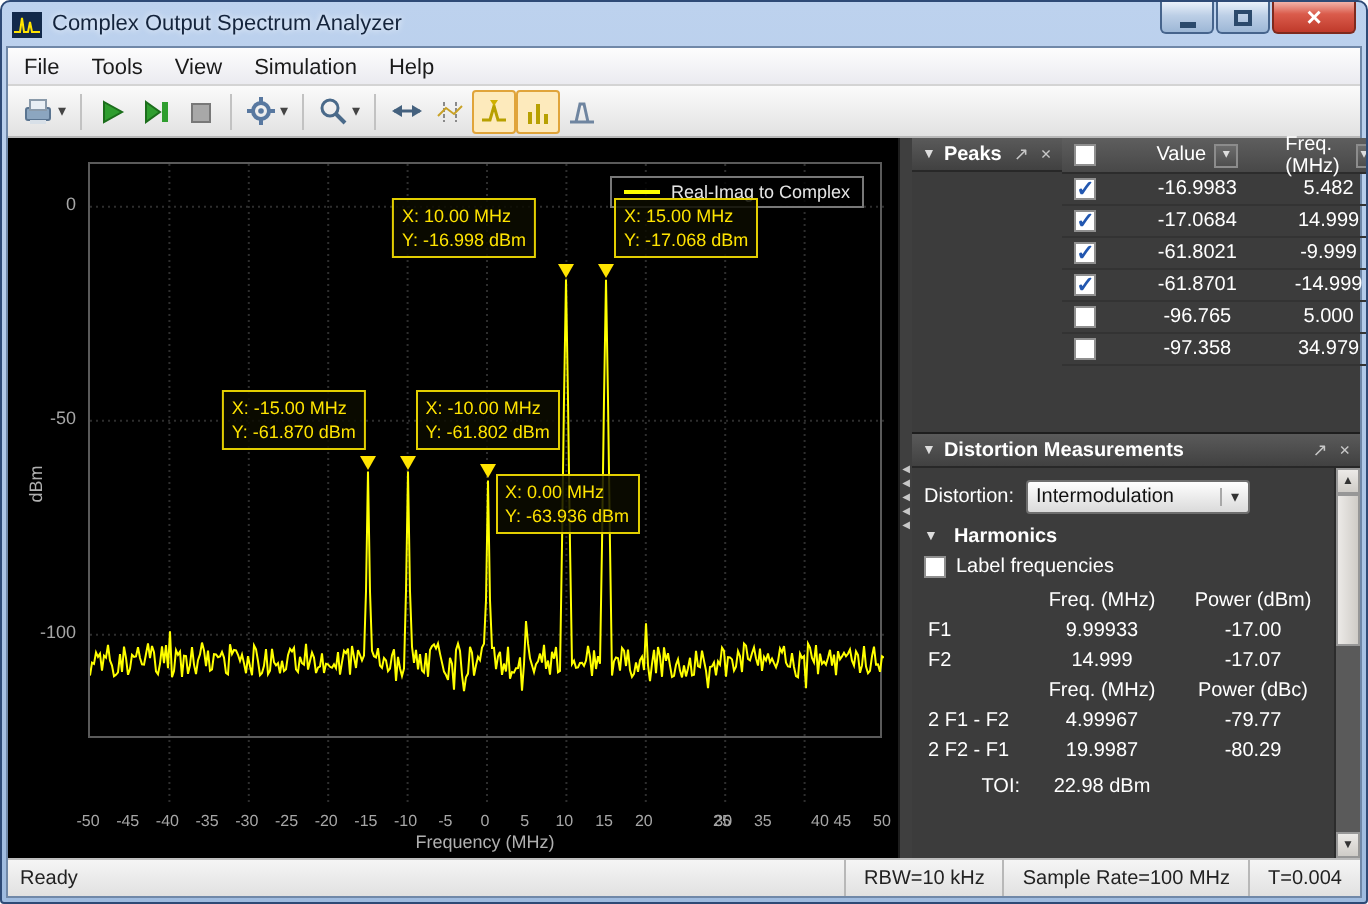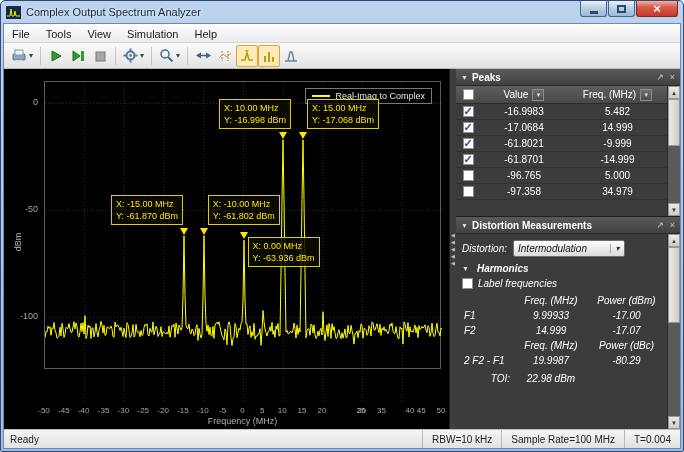--- a/index.html
+++ b/index.html
@@ -62,41 +62,41 @@
   .splitter .arr { color:#c8c8c8; font-size:5px; line-height:7px; }
 
   
   .side { width:224px; background:#3c3c3c; display:flex; flex-direction:column; color:#fff; flex:0 0 auto; min-height:0; }
   .panel-header { height:17px; background:linear-gradient(#5a5a5a,#414141); display:flex; align-items:center;
                   padding:0 5px; font-size:10px; border-bottom:1px solid #282828; flex:0 0 auto; }
   .collapse-tri { font-size:7px; margin-right:4px; color:#ddd; }
   .panel-title { font-weight:bold; color:#fff; flex:1; white-space:nowrap; }
   .hdr-ic { color:#c8c8c8; font-size:9px; margin-left:6px; }
 
-  .peaks-panel { height:148px; display:flex; flex-direction:column; border-bottom:1px solid #1e1e1e; flex:0 0 auto; }
+  .peaks-panel { height:148px; display:flex; flex-direction:row; border-bottom:1px solid #1e1e1e; flex:0 0 auto; }
   .peaks-body { flex:1; display:flex; min-height:0; }
   .ptable { flex:1; display:flex; flex-direction:column; font-size:10px; min-width:0; }
   .ptable-header { height:18px; display:flex; background:linear-gradient(#5e5e5e,#484848); border-bottom:1px solid #2c2c2c; align-items:center; flex:0 0 auto; }
   .col-check { width:24px; display:flex; justify-content:center; align-items:center; flex:0 0 auto; }
   .col-value { width:88px; display:flex; align-items:center; justify-content:center; gap:4px; flex:0 0 auto; }
   .col-freq  { flex:1; display:flex; align-items:center; justify-content:center; gap:4px; }
   .filter-btn { width:12px; height:12px; border:1px solid #8c8c8c; background:linear-gradient(#6c6c6c,#4e4e4e);
                 color:#ddd; font-size:7px; line-height:10px; text-align:center; }
   .prow { height:16px; display:flex; align-items:center; border-bottom:1px solid #333; flex:0 0 auto; }
   .checkbox { width:11px; height:11px; background:#fff; border:1px solid #8f8f8f; position:relative; display:inline-block; }
   .checkbox.checked::after { content:"\2713"; position:absolute; left:0; top:-2px; color:#2257b0; font-size:11px; font-weight:bold; }
 
   .vscroll { width:13px; background:#5a5a5a; display:flex; flex-direction:column; border-left:1px solid #2c2c2c; flex:0 0 auto; }
   .sb-btn { height:13px; background:linear-gradient(#eceae7,#cfccc7); border:1px solid #979797; color:#333;
             font-size:6px; display:flex; align-items:center; justify-content:center; flex:0 0 auto; }
   .sb-track { flex:1; position:relative; }
   .sb-thumb { position:absolute; left:0; right:0; top:0; height:45%; background:linear-gradient(90deg,#eceae7,#cfccc7); border:1px solid #979797; }
 
   .distortion-panel { flex:1; display:flex; flex-direction:column; min-height:0; }
-  .dist-body { flex:1; display:flex; min-height:0;font-style:italic; }
+  .dist-body { flex:1; display:flex; min-height:0; }
   .dist-content { flex:1; padding:2px 2px 0 6px; font-size:10px; min-width:0; }
   .dist-row { display:flex; align-items:center; gap:6px; margin:4px 0 6px; }
   .combo { width:112px; height:17px; background:linear-gradient(#fefefe,#dadada); border:1px solid #6e6e6e;
            border-radius:2px; display:flex; align-items:center; color:#111; }
   .combo-text { flex:1; padding-left:4px; font-size:10px; white-space:nowrap; }
   .combo-arrow { width:14px; text-align:center; color:#333; font-size:8px; border-left:1px solid #a8a8a8; }
   .section-row { display:flex; align-items:center; gap:4px; margin:2px 0 3px; font-weight:bold; }
   .check-row { display:flex; align-items:center; gap:5px; margin:4px 0 4px; }
   .dtable { margin-top:1px; }
   .dt-row { display:flex; height:15px; align-items:center; }
@@ -270,21 +270,21 @@
               <div class="cursor-box" style="left: 162.8px; top: 112.656px;">
                 <div>X: -10.00 MHz</div>
                 <div>Y: -61.802 dBm</div>
               </div>
               <div class="peak-marker" style="left: 198.5px; top: 150.223px;"></div>
               <div class="cursor-box" style="left: 202.5px; top: 155.223px;">
                 <div>X: 0.00 MHz</div>
                 <div>Y: -63.936 dBm</div>
               </div>
               <div class="peak-marker" style="left: 238.2px; top: 49.7757px;"></div>
-              <div class="cursor-box" style="left: 246px; transform: translateX(-100%); top: 16.7757px;">
+              <div class="cursor-box" style="left: 223px; transform: translateX(-100%); top: 16.7757px;">
                 <div>X: 10.00 MHz</div>
                 <div>Y: -16.998 dBm</div>
               </div>
               <div class="peak-marker" style="left: 258.05px; top: 49.9255px;"></div>
               <div class="cursor-box" style="left: 262.05px; top: 16.9255px;">
                 <div>X: 15.00 MHz</div>
                 <div>Y: -17.068 dBm</div>
               </div>
             </div>
         </div>
@@ -440,20 +440,25 @@
                   <span class="dt-name">F2</span>
                   <span class="dt-freq">14.999</span>
                   <span class="dt-pow">-17.07</span>
                 </div>
                 <div class="dt-row dt-head">
                   <span class="dt-name"></span>
                   <span class="dt-freq">Freq. (MHz)</span>
                   <span class="dt-pow">Power (dBc)</span>
                 </div>
                 <div class="dt-row">
+                  <span class="dt-name">2 F1 - F2</span>
+                  <span class="dt-freq">4.99967</span>
+                  <span class="dt-pow">-79.77</span>
+                </div>
+                <div class="dt-row">
                   <span class="dt-name">2 F2 - F1</span>
                   <span class="dt-freq">19.9987</span>
                   <span class="dt-pow">-80.29</span>
                 </div>
                 <div class="dt-row dt-toi">
                   <span class="dt-name">TOI:</span>
                   <span class="dt-freq">22.98 dBm</span>
                   <span class="dt-pow"></span>
                 </div>
               </div>

